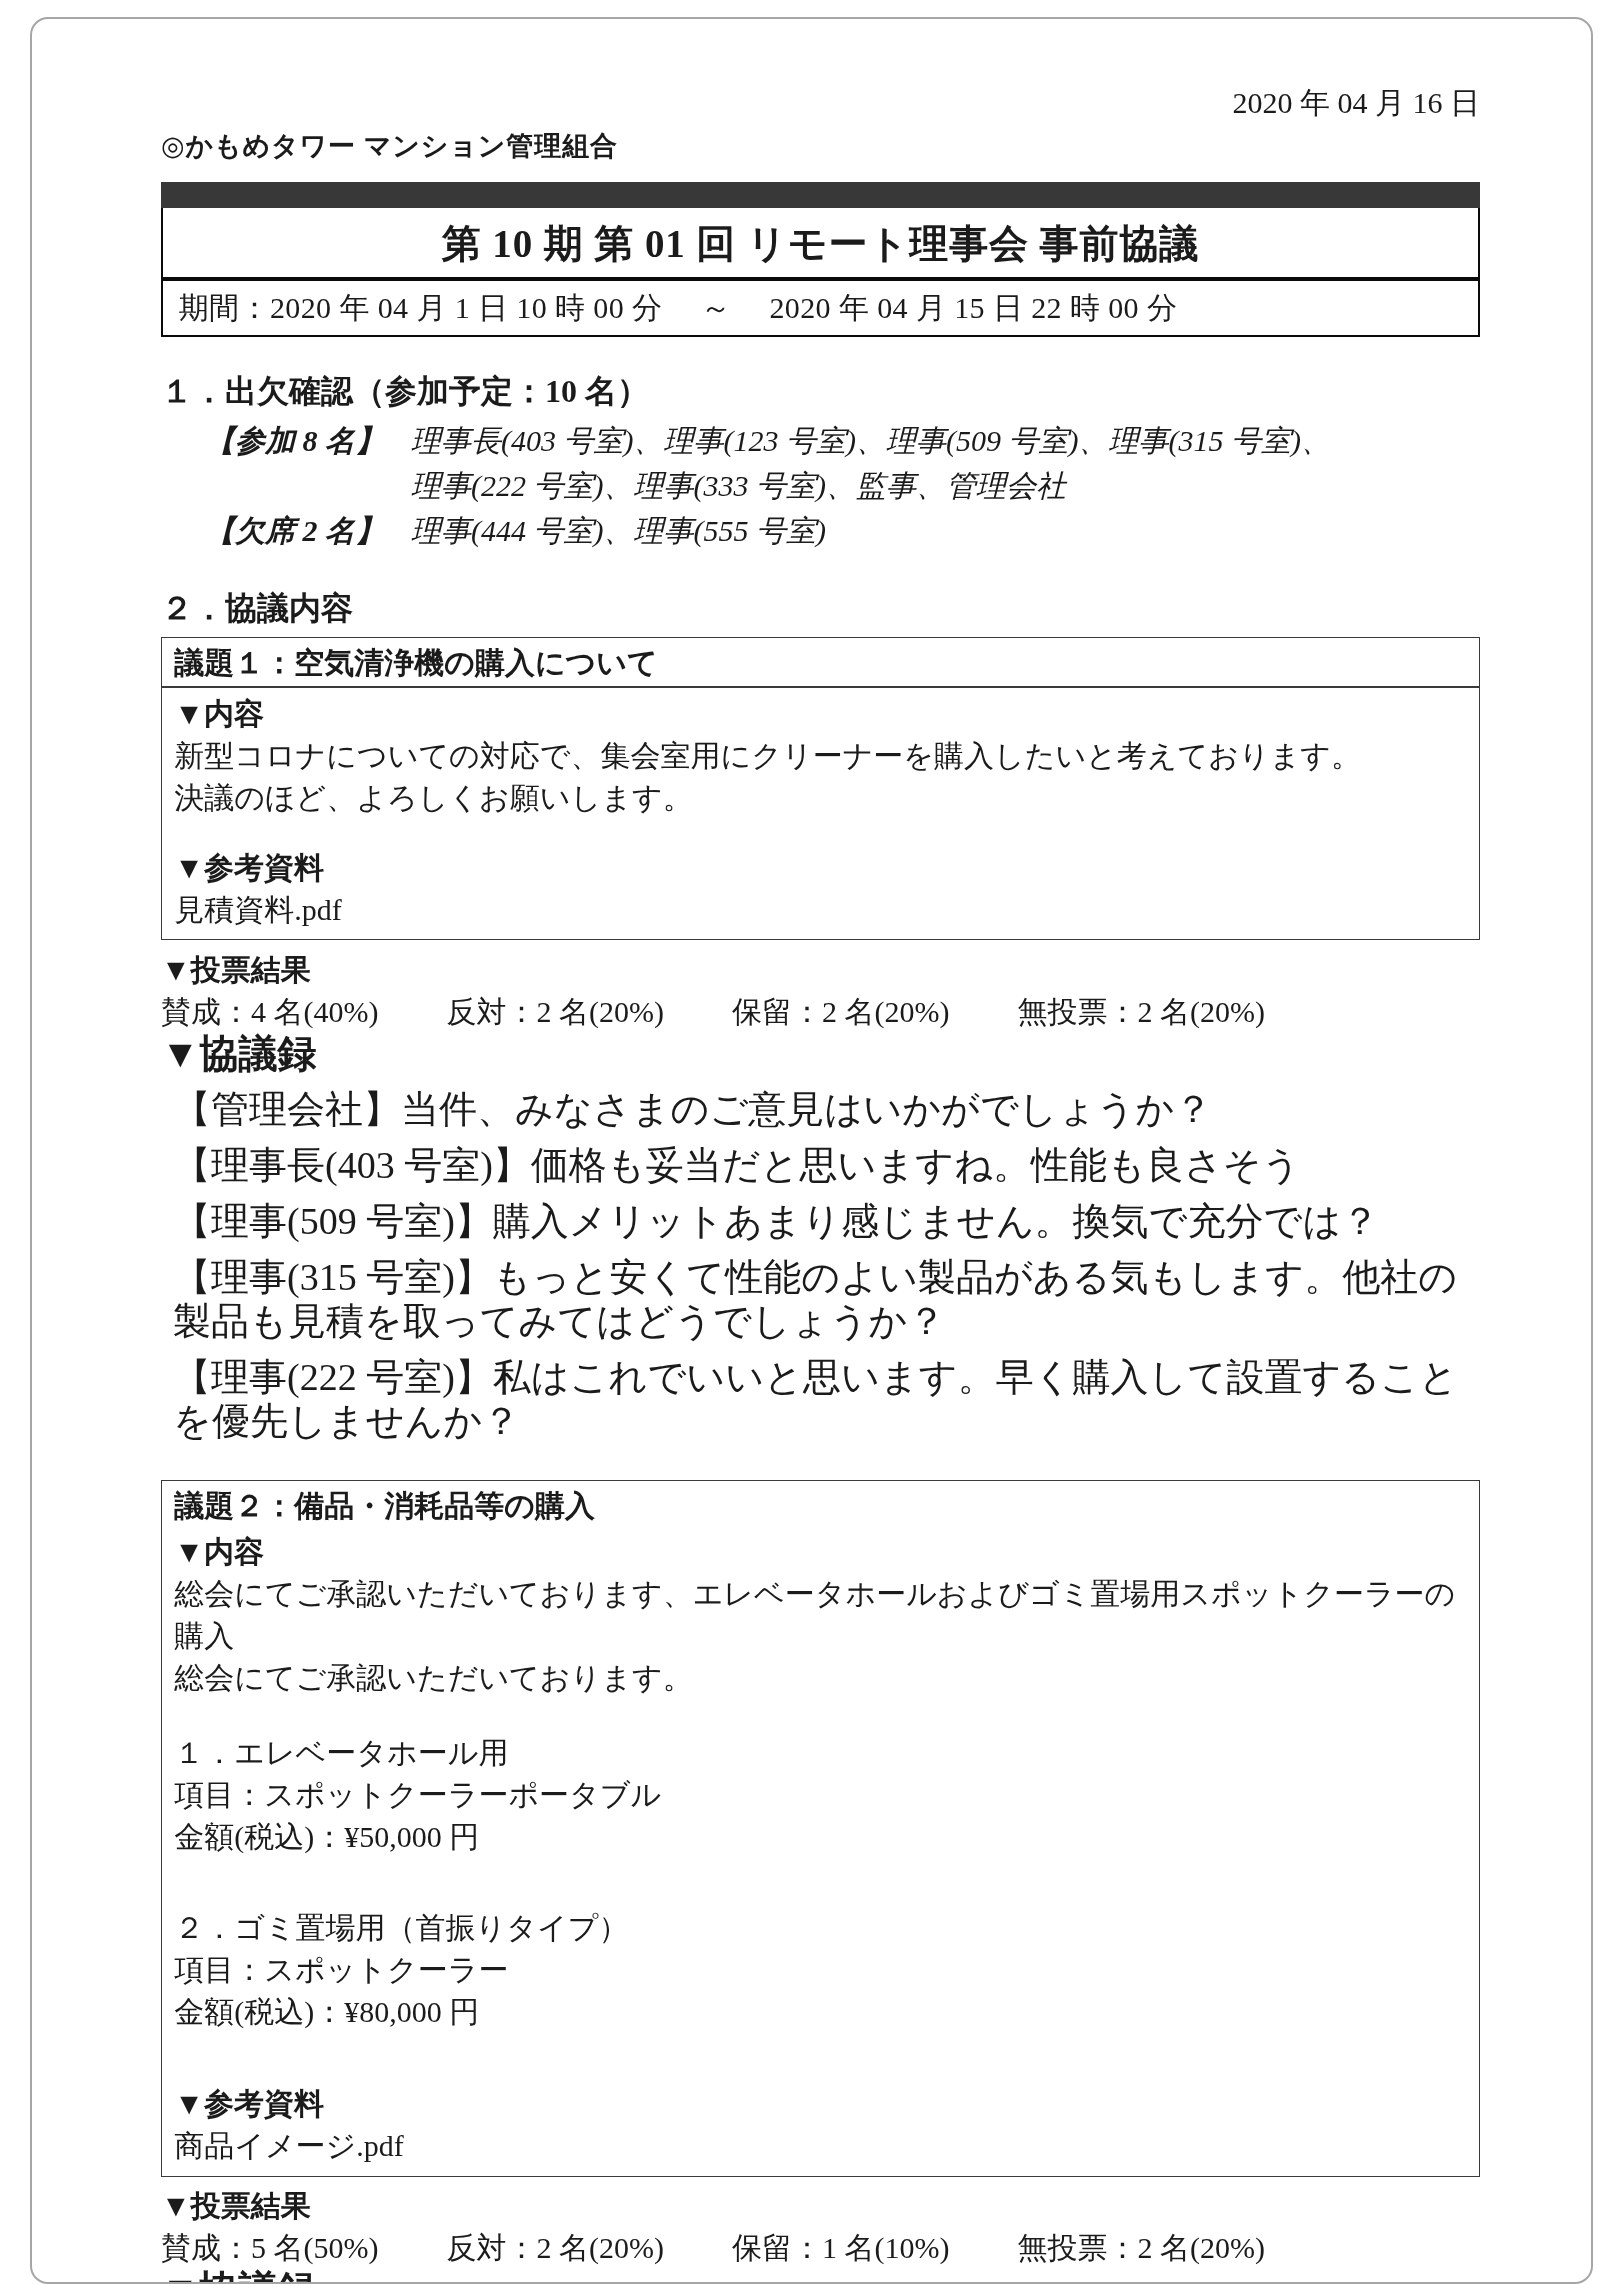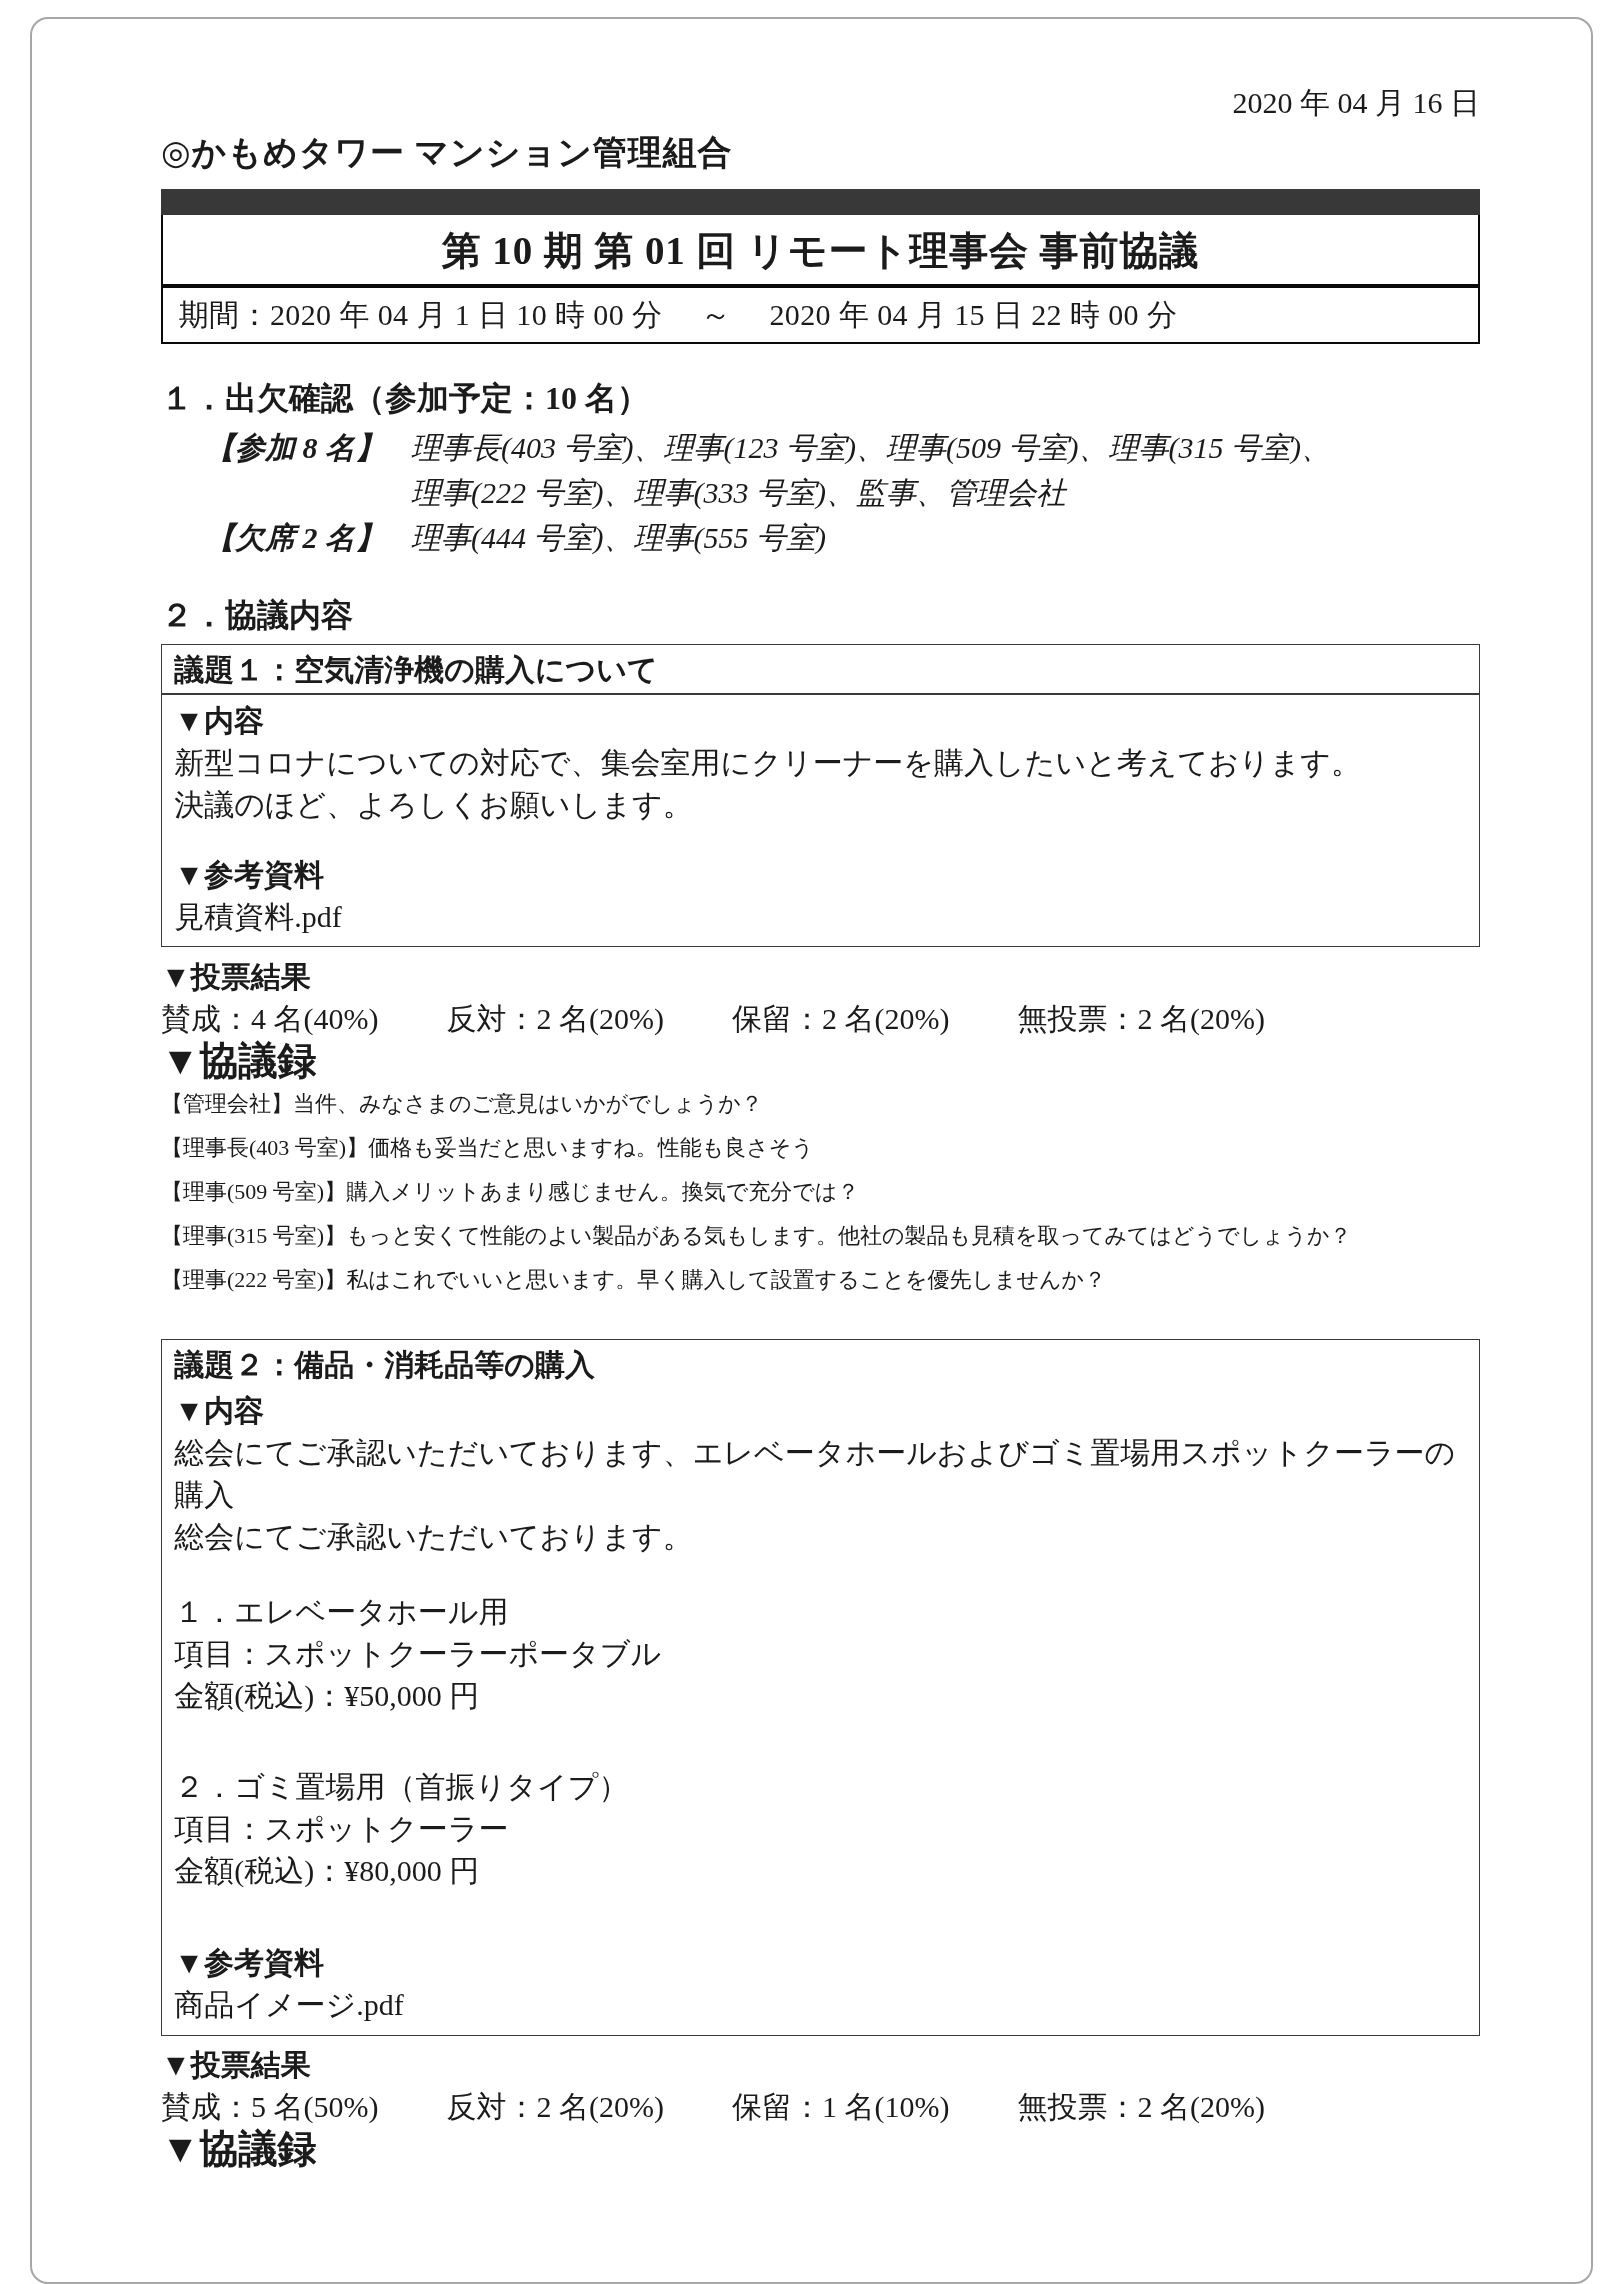--- a/index.html
+++ b/index.html
@@ -16,21 +16,21 @@
   }
   .sheet{
     position:absolute;left:30px;top:17.4px;
     width:1563px;height:2267px;box-sizing:border-box;
     border:2.6px solid var(--page-border);
     border-radius:18px;background:#fff;overflow:hidden;
   }
   .content{padding:63px 111px 0 129px;}
 
   .date-line{text-align:right;font-size:30px;line-height:42px;}
-  .org-line{margin-top:7px;font-size:34px;font-weight:bold;line-height:44px;letter-spacing:0.9px;}
+  .org-line{font-size:27px;font-weight:bold;line-height:44px;letter-spacing:0.9px;}
 
   .title-block{margin-top:14px;}
   .title-bar{height:26px;background:var(--title-bar);}
   .title-box{border:2.6px solid #0a0a0a;border-top:none;}
   .title-row{
     text-align:center;font-weight:bold;font-size:39px;
     padding:10.4px 8.7px 8.7px;line-height:50px;letter-spacing:0.9px;
   }
   .period-row{
     border-top:4.4px solid #0a0a0a;
@@ -58,21 +58,21 @@
   .agenda-box.no-divider .box-header{border-bottom:none;padding-bottom:0;}
 
   .sub-label{font-weight:bold;}
   .ref-section{margin-top:28px;}
   .ref-section.wide{margin-top:50px;}
 
   .vote-label{margin-top:8.7px;font-size:30px;font-weight:bold;line-height:42px;}
   .vote-line{display:flex;gap:68px;font-size:30px;line-height:42px;white-space:nowrap;}
 
   .minutes-label{font-size:39px;font-weight:bold;line-height:42px;}
-  .minutes p{margin:0;font-size:22px;line-height:44px;}
+  .minutes p{margin:12px;font-size:38px;line-height:44px;}
 
   .item-group{margin-top:33px;}
   .item-group.later{margin-top:49px;}
 
   .agenda2{margin-top:37px;}
 </style>
 </head>
 <body>
 
 <div class="sheet">

